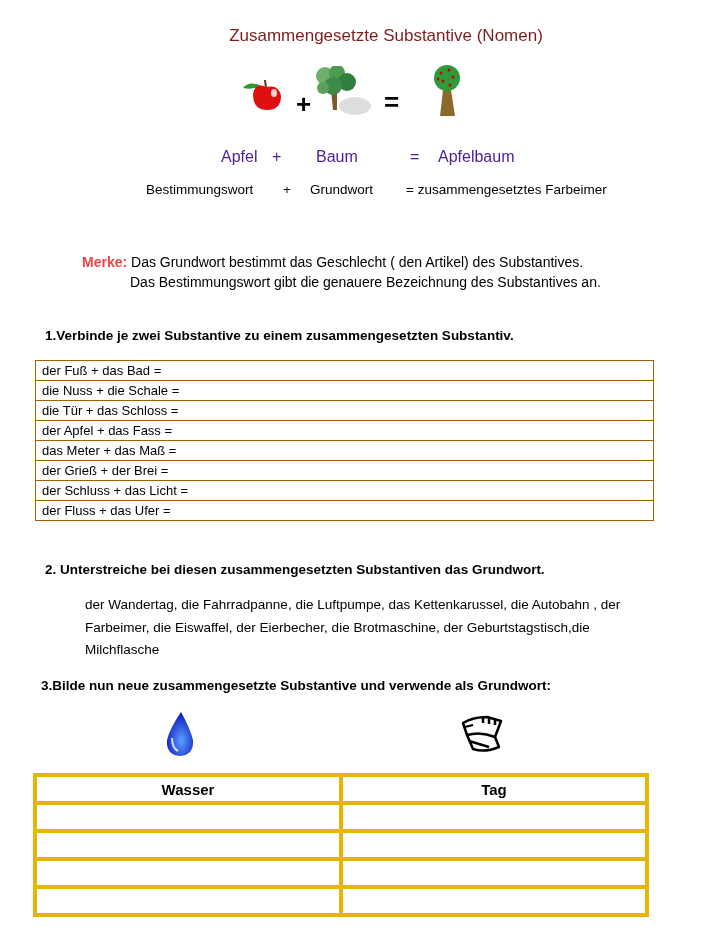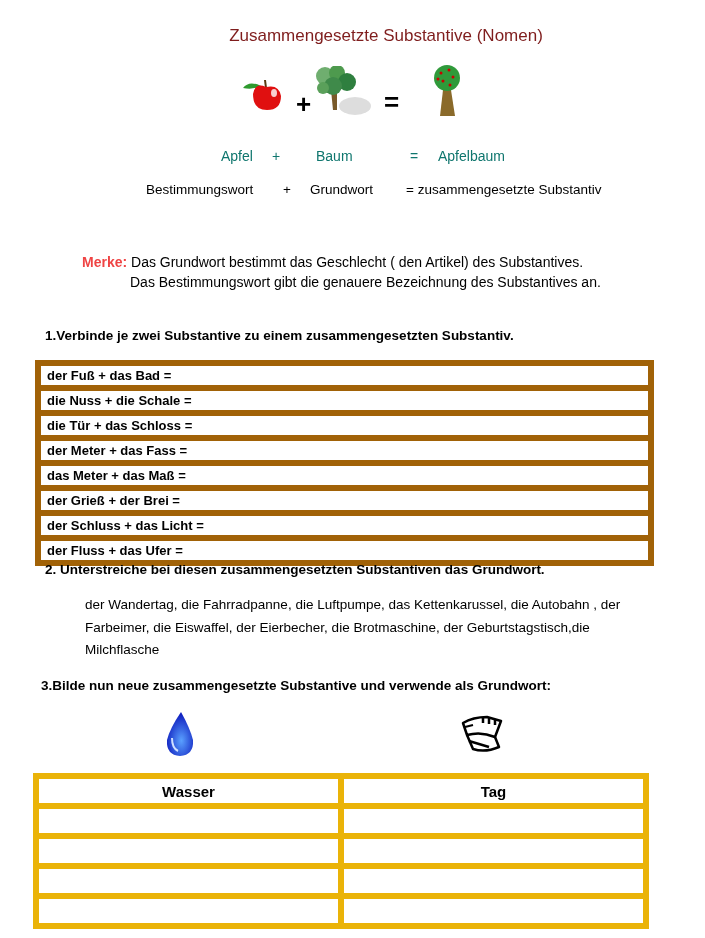--- a/index.html
+++ b/index.html
@@ -1,30 +1,30 @@
 <!DOCTYPE html>
 <html><head>
 <meta charset="utf-8">
 <style>
   html, body { margin:0; padding:0; background:#fff; }
   body { width:705px; height:938px; position:relative; overflow:hidden;
          font-family:"Liberation Sans", "DejaVu Sans", sans-serif; color:#000; }
   .abs { position:absolute; }
   .title { left:0; width:688px; top:26px; text-align:center; color:#7f1d1d; font-size:17px;padding-left:42px; }
   .sym { font-size:26px; font-weight:bold; }
-  .red { color:#0f766e; font-size:14px; }
+  .red { color:#4c1d95; font-size:16px; }
   .rule { font-size:13.5px; }
   .merke-line { font-size:14px; }
   .merke-label { color:#ef4444; font-weight:bold; }
   .heading { font-size:13.5px; font-weight:bold; }
   .p { font-size:13.5px; line-height:22.5px;margin-left:44px; }
   table.t1 { position:absolute; left:35px; top:360px; width:619px; border-collapse:collapse; }
-  table.t1 td { border:6px solid #a16207; height:19px; padding:0 6px; font-weight:bold; font-size:13px; line-height:19px; }
+  table.t1 td { border:1px solid #a16207; height:19px; padding:0 6px; font-weight:normal; font-size:13px; line-height:19px; }
   table.t3 { position:absolute; left:33px; top:773px; width:616px; border-collapse:collapse; }
-  table.t3 th, table.t3 td { border:6px solid #eab308; width:50%; }
+  table.t3 th, table.t3 td { border:4px solid #eab308; width:50%; }
   table.t3 th { height:22px; font-size:15px; font-weight:bold; }
   table.t3 td { height:22px; }
 </style>
 </head>
 <body>
 
 <div class="abs title">Zusammengesetzte Substantive (Nomen)</div>
 
 <div class="abs" style="left:243px;top:76px;width:42px;height:36px;">
   <svg width="42" height="36" viewBox="0 0 42 36">
@@ -62,42 +62,42 @@
 
 <div class="abs red" style="left:221px;top:148px;">Apfel</div>
 <div class="abs red" style="left:272px;top:148px;">+</div>
 <div class="abs red" style="left:316px;top:148px;">Baum</div>
 <div class="abs red" style="left:410px;top:148px;">=</div>
 <div class="abs red" style="left:438px;top:148px;">Apfelbaum</div>
 
 <div class="abs rule" style="left:146px;top:182px;">Bestimmungswort</div>
 <div class="abs rule" style="left:283px;top:182px;">+</div>
 <div class="abs rule" style="left:310px;top:182px;">Grundwort</div>
-<div class="abs rule" style="left:406px;top:182px;">= zusammengesetzte Substantiv</div>
+<div class="abs rule" style="left:406px;top:182px;">= zusammengesetztes Farbeimer</div>
 
 <div class="abs merke-line" style="left:82px;top:254px;">
   <span class="merke-label">Merke:</span>
   <span>Das Grundwort bestimmt das Geschlecht ( den Artikel) des Substantives.</span>
 </div>
 <div class="abs merke-line" style="left:130px;top:274px;">Das Bestimmungswort gibt die genauere Bezeichnung des Substantives an.</div>
 
 <div class="abs heading" style="left:45px;top:328px;">1.Verbinde je zwei Substantive zu einem zusammengesetzten Substantiv.</div>
 <table class="t1">
   <tbody>
       <tr>
         <td>der Fuß + das Bad =</td>
       </tr>
   <tr>
         <td>die Nuss + die Schale =</td>
       </tr>
   <tr>
         <td>die Tür + das Schloss =</td>
       </tr>
   <tr>
-        <td>der Meter + das Fass =</td>
+        <td>der Apfel + das Fass =</td>
       </tr>
   <tr>
         <td>das Meter + das Maß =</td>
       </tr>
   <tr>
         <td>der Grieß + der Brei =</td>
       </tr>
   <tr>
         <td>der Schluss + das Licht =</td>
       </tr>

